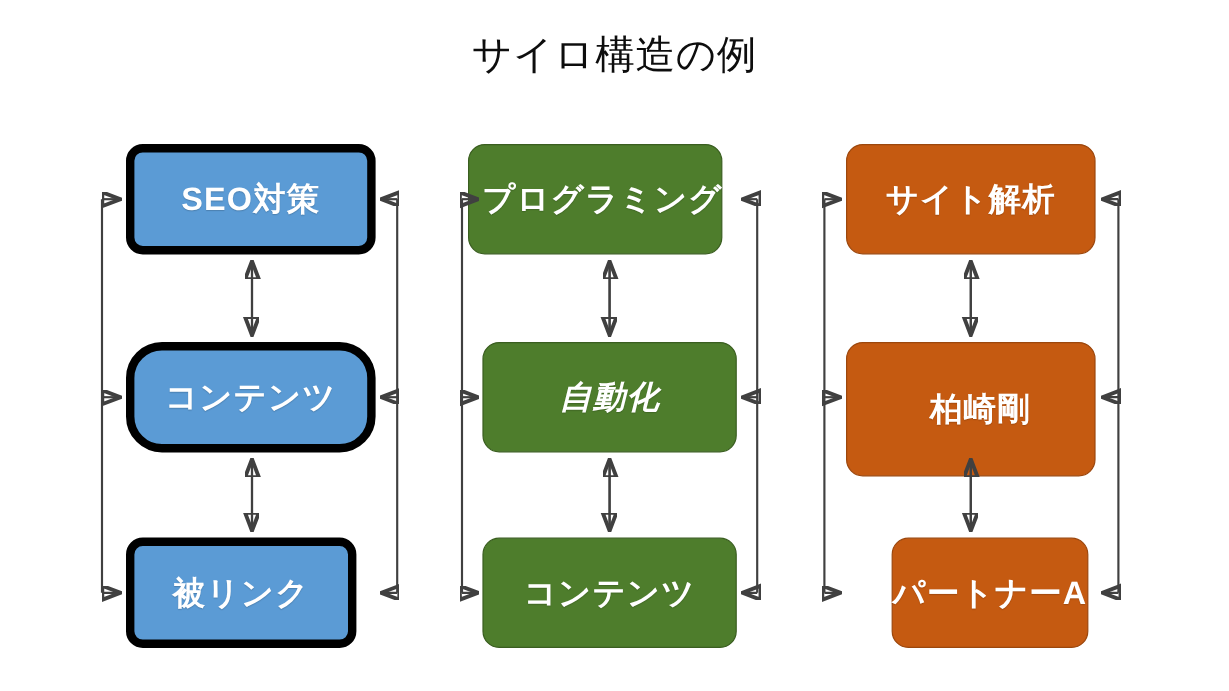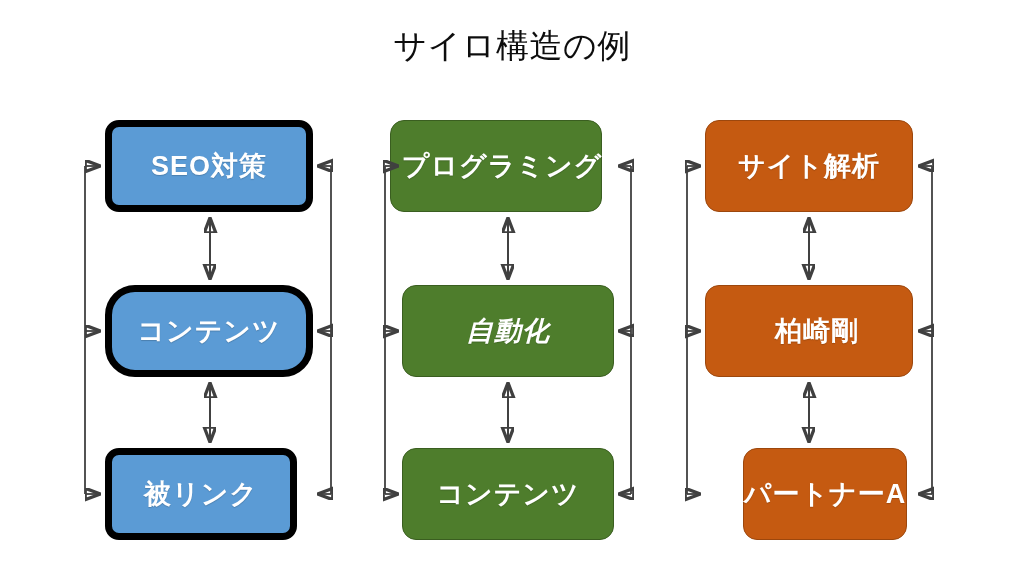--- a/index.html
+++ b/index.html
@@ -90,21 +90,21 @@
   </div>
 
   <div class="silo">
     <div class="node fill-green" style="left:390px; top:120px; width:212px; height:92px;padding-left:12px;">プログラミング</div>
     <div class="node fill-green" style="left:402px; top:285px; width:212px; height:92px;font-style:italic;">自動化</div>
     <div class="node fill-green" style="left:402px; top:448px; width:212px; height:92px;">コンテンツ</div>
   </div>
 
   <div class="silo">
     <div class="node fill-orange" style="left:705px; top:120px; width:208px; height:92px;">サイト解析</div>
-    <div class="node fill-orange" style="left:705px; top:285px; width:208px; height:92px;padding-left:16px;">柏崎剛</div>
+    <div class="node fill-orange" style="left:705px; top:285px; width:208px; height:112px;padding-left:16px;">柏崎剛</div>
     <div class="node fill-orange" style="left:743px; top:448px; width:164px; height:92px;">パートナーA</div>
   </div>
 
   <svg id="wires" viewBox="0 0 1024 576">
     <defs>
       <marker id="ah" markerWidth="9" markerHeight="9" refX="8.2" refY="3.2" orient="auto" markerUnits="strokeWidth">
         <path d="M0,0 L8.4,3.2 L0,6.4 z" fill="#2b2b2b" stroke="none"></path>
       </marker>
       <marker id="ahs" markerWidth="9" markerHeight="9" refX="8.2" refY="3.2" orient="auto" markerUnits="strokeWidth">
         <path d="M0,0 L8.4,3.2 L0,6.4 z" fill="#000000" stroke="none"></path>

